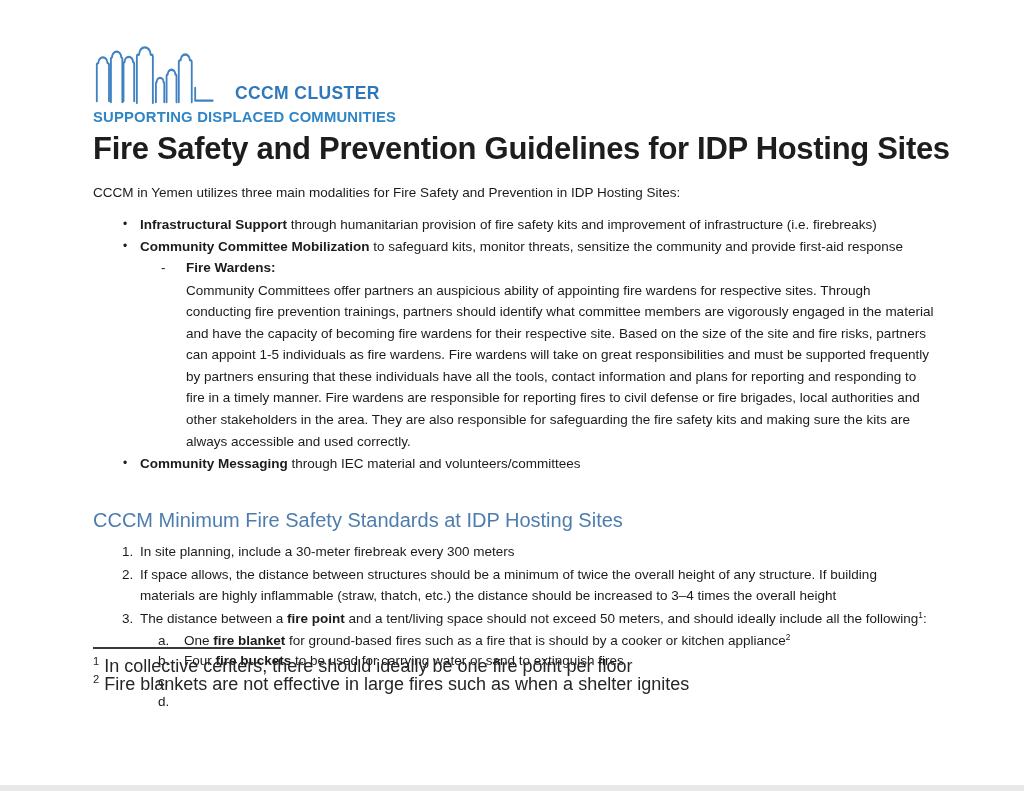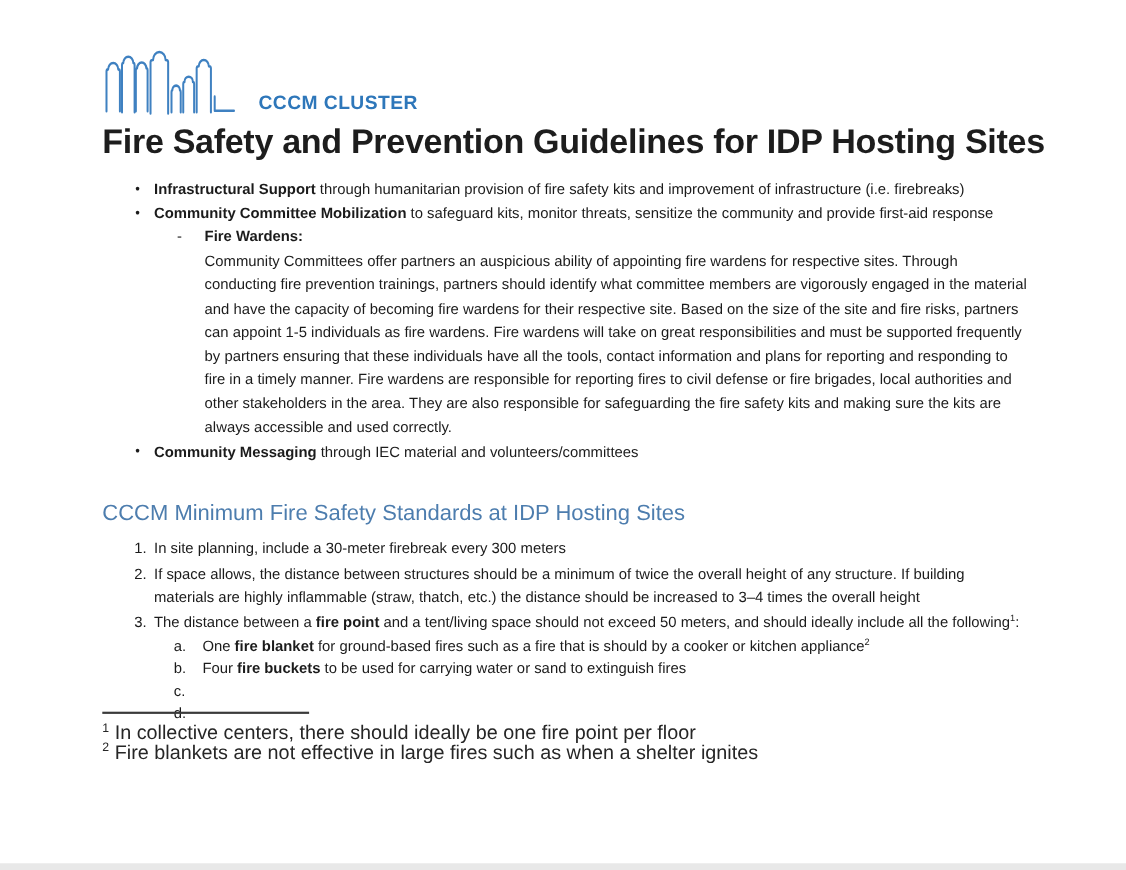--- a/index.html
+++ b/index.html
@@ -78,23 +78,25 @@
         <path d="M23.5,61 V16 Q23.5,14 25,14 A6,6 0 1 1 37,14 Q38.5,14 38.5,16 V61"></path>
         <path d="M40,60 V21 Q40,19 41.5,19 A5.5,5.5 0 1 1 52.5,19 Q54,19 54,21 V60"></path>
         <path d="M57.5,62 V13 Q57.5,11 60.5,11 A7.5,7.5 0 1 1 75.5,11 Q78.5,11 78.5,13 V62"></path>
         <path d="M82.5,61 V42 Q82.5,40 83.5,40 A4.5,4.5 0 1 1 92.5,40 Q93.5,40 93.5,42 V61"></path>
         <path d="M96.5,61 V34 Q96.5,32 98,32 A5,5 0 1 1 108,32 Q109.5,32 109.5,34 V61"></path>
         <path d="M112.5,61 V19 Q112.5,17 115,17 A6,6 0 1 1 127,17 Q129.5,17 129.5,19 V61"></path>
         <path d="M134,46 V59.5 H157"></path>
       </svg>
       <div class="logo-name">CCCM CLUSTER</div>
     </div>
+    <div class="logo-tagline">SUPPORTING DISPLACED COMMUNITIES</div>
 
     <h1 class="doc-title">Fire Safety and Prevention Guidelines for IDP Hosting Sites</h1>
 
+    <p class="intro">CCCM in Yemen utilizes three main modalities for Fire Safety and Prevention in IDP Hosting Sites:</p>
 
     <div class="bullets">
 
       <div class="bullet-item">
         <span class="bullet-marker">•</span>
         <span class="bullet-text"><span class="b">Infrastructural Support</span><span> through humanitarian provision of fire safety kits and improvement of infrastructure (i.e. firebreaks)</span></span>
       </div>
 
       <div class="bullet-item">
         <span class="bullet-marker">•</span>

